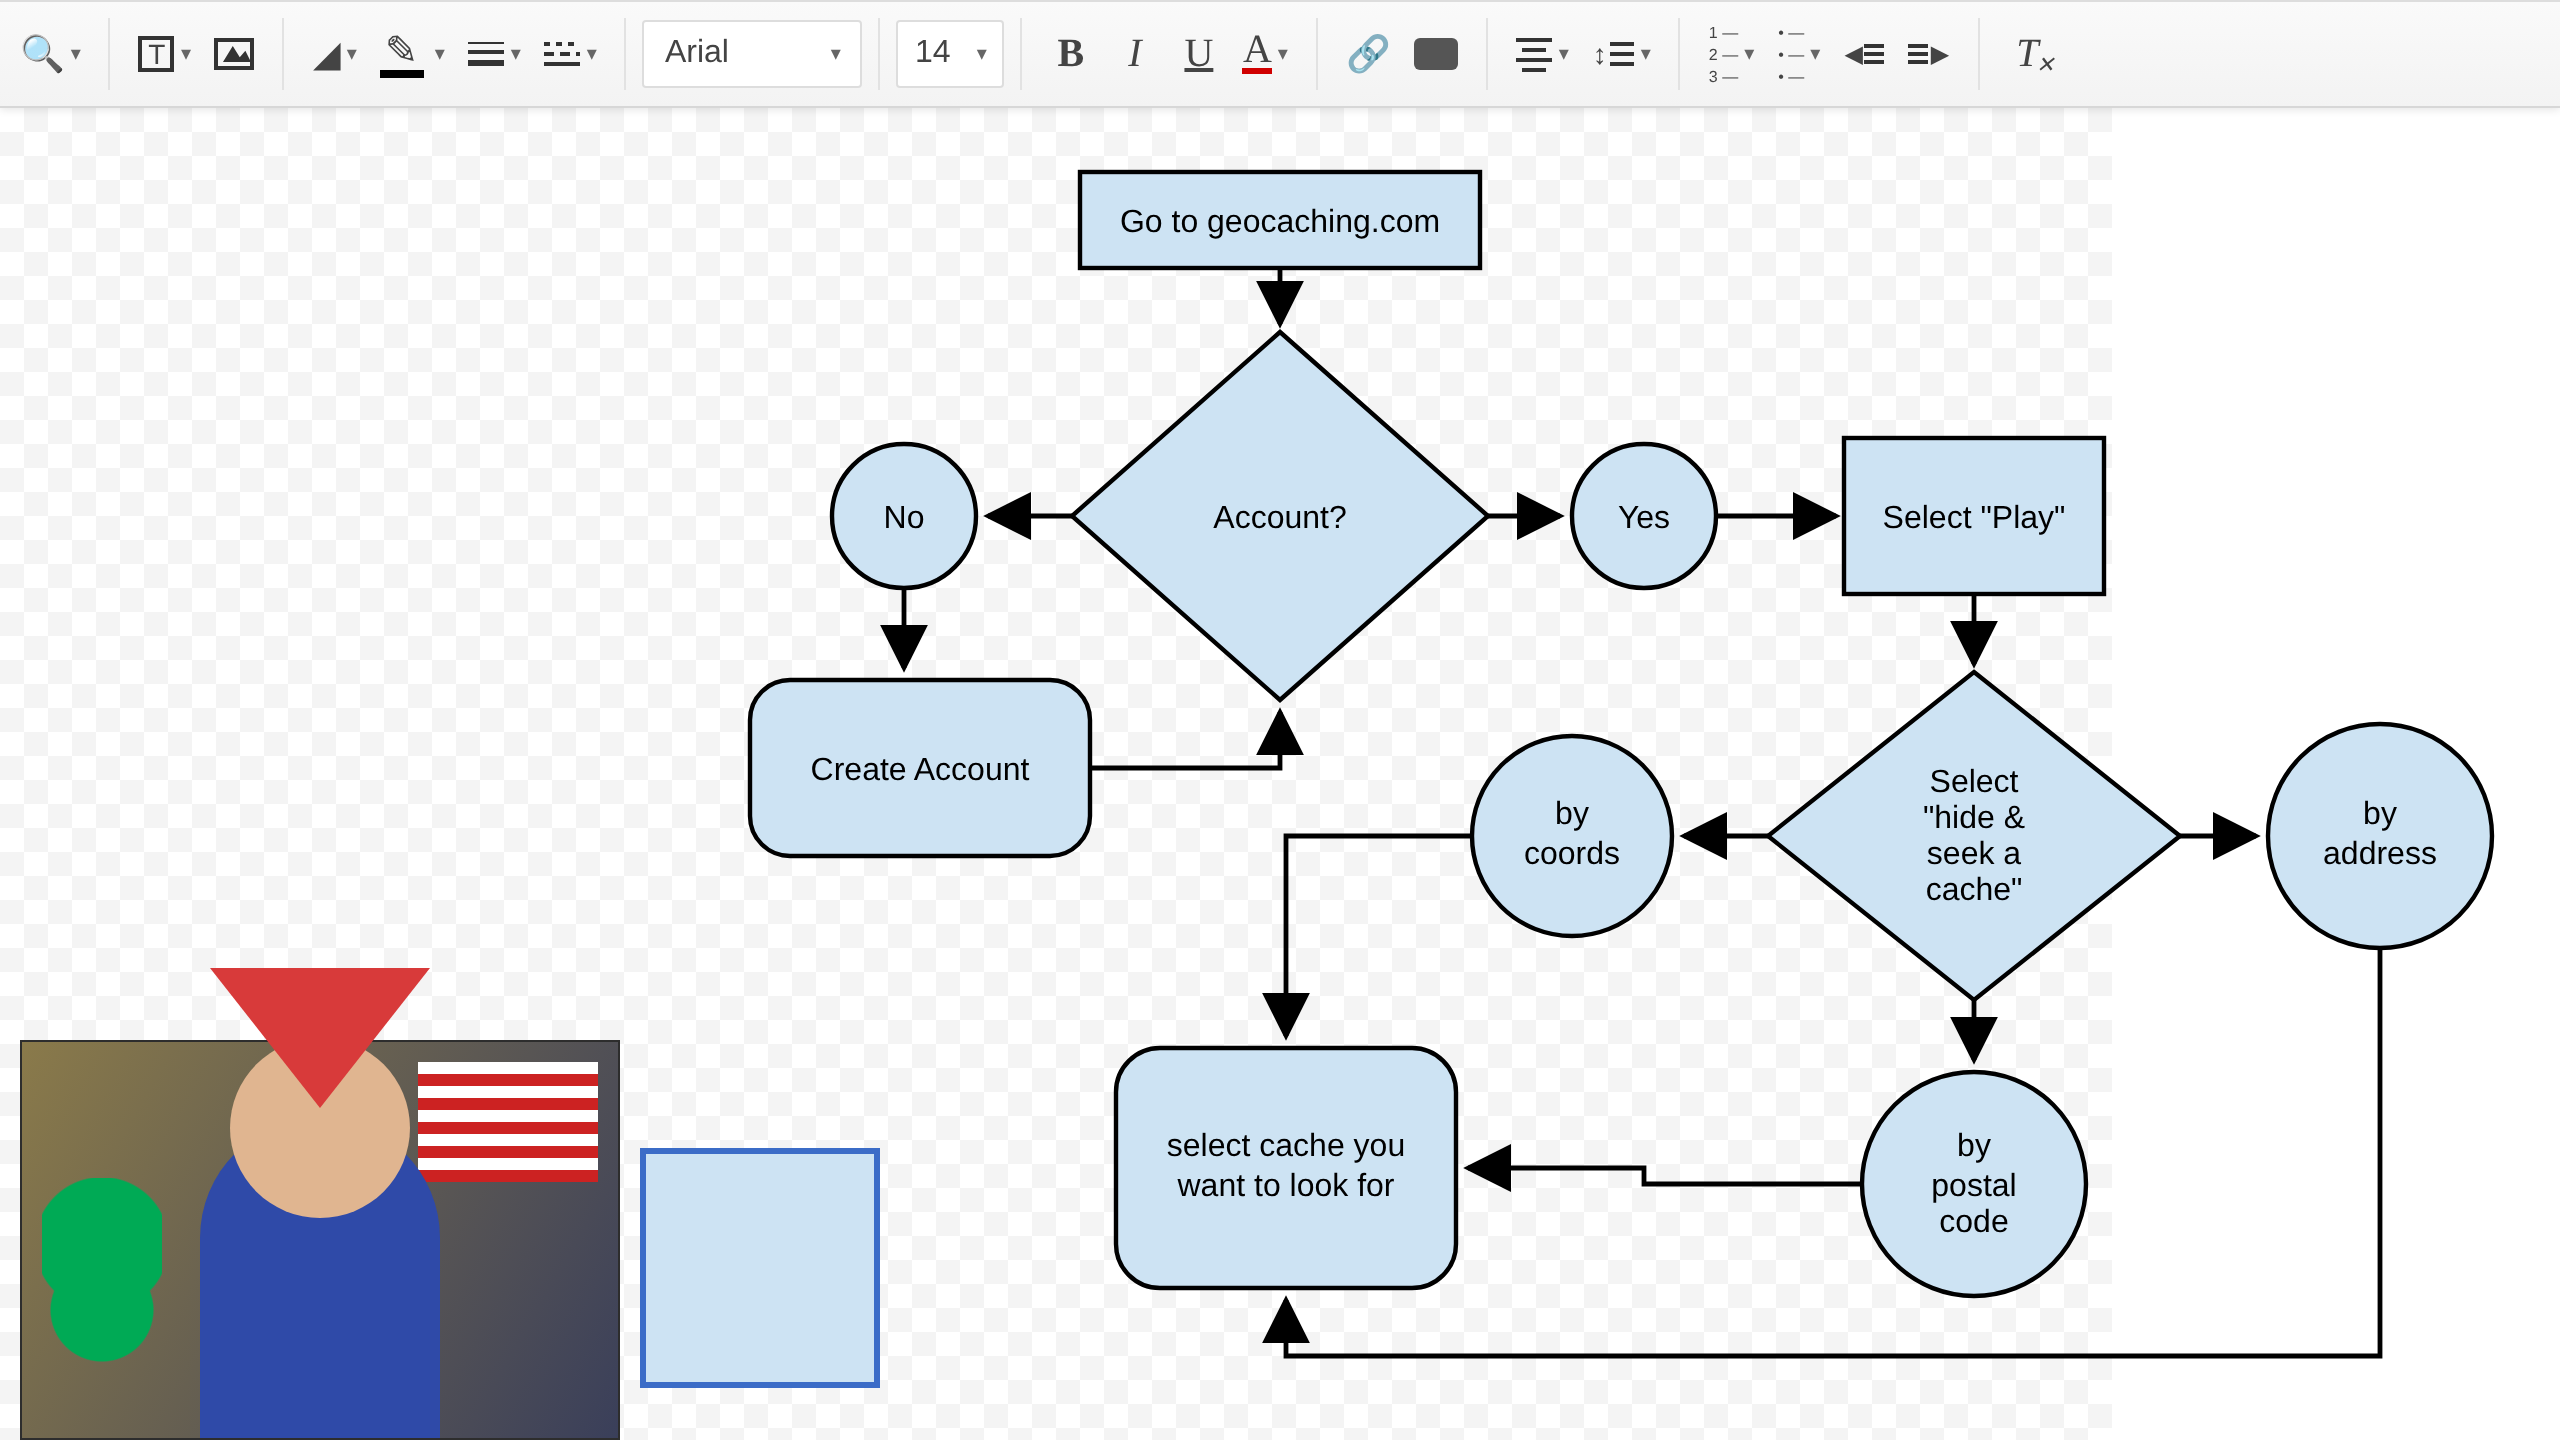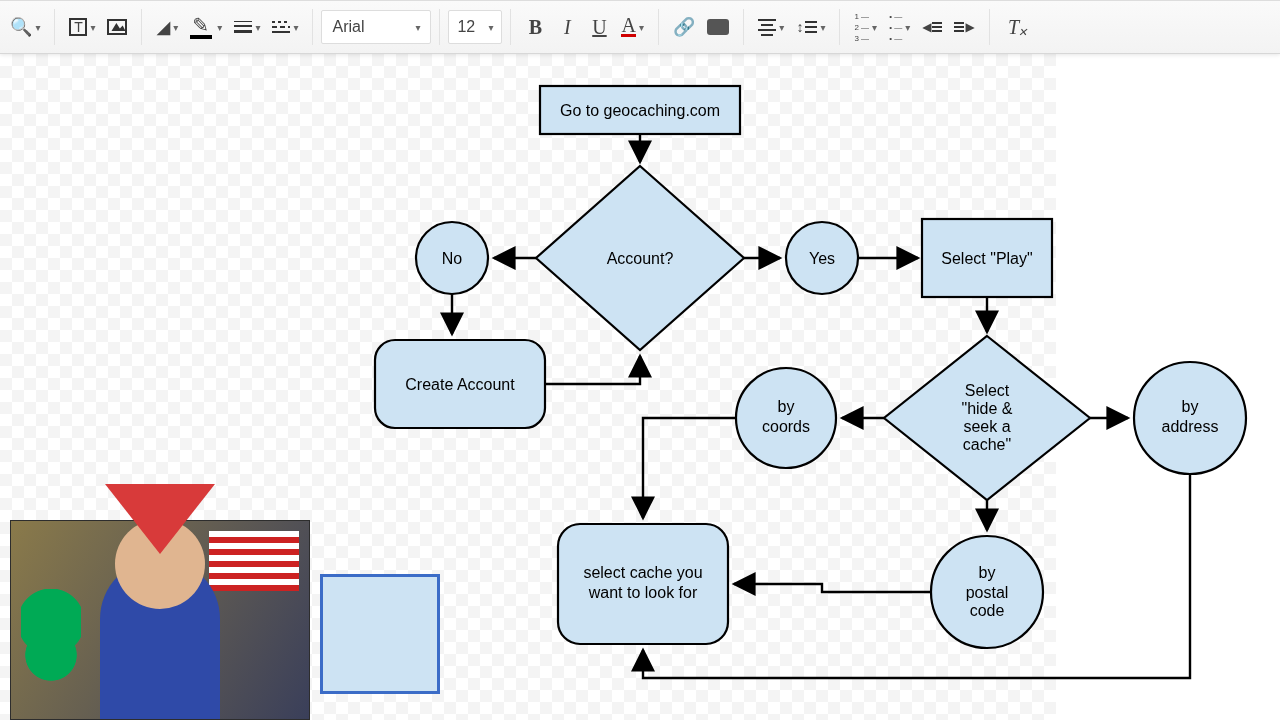--- a/index.html
+++ b/index.html
@@ -132,21 +132,21 @@
   <div class="vsep"></div>
   <div class="tb-group">
     <div class="font-sel">
       <span>Arial</span>
         <span class="caret-small">▾</span>
     </div>
   </div>
   <div class="vsep"></div>
   <div class="tb-group">
     <div class="size-sel">
-      <span>12</span>
+      <span>14</span>
         <span class="caret-small">▾</span>
     </div>
   </div>
   <div class="vsep"></div>
   <div class="tb-group">
     <div class="tb-btn">
         <span class="bold">B</span>
       </div>
     <div class="tb-btn">
         <span class="italic">I</span>

